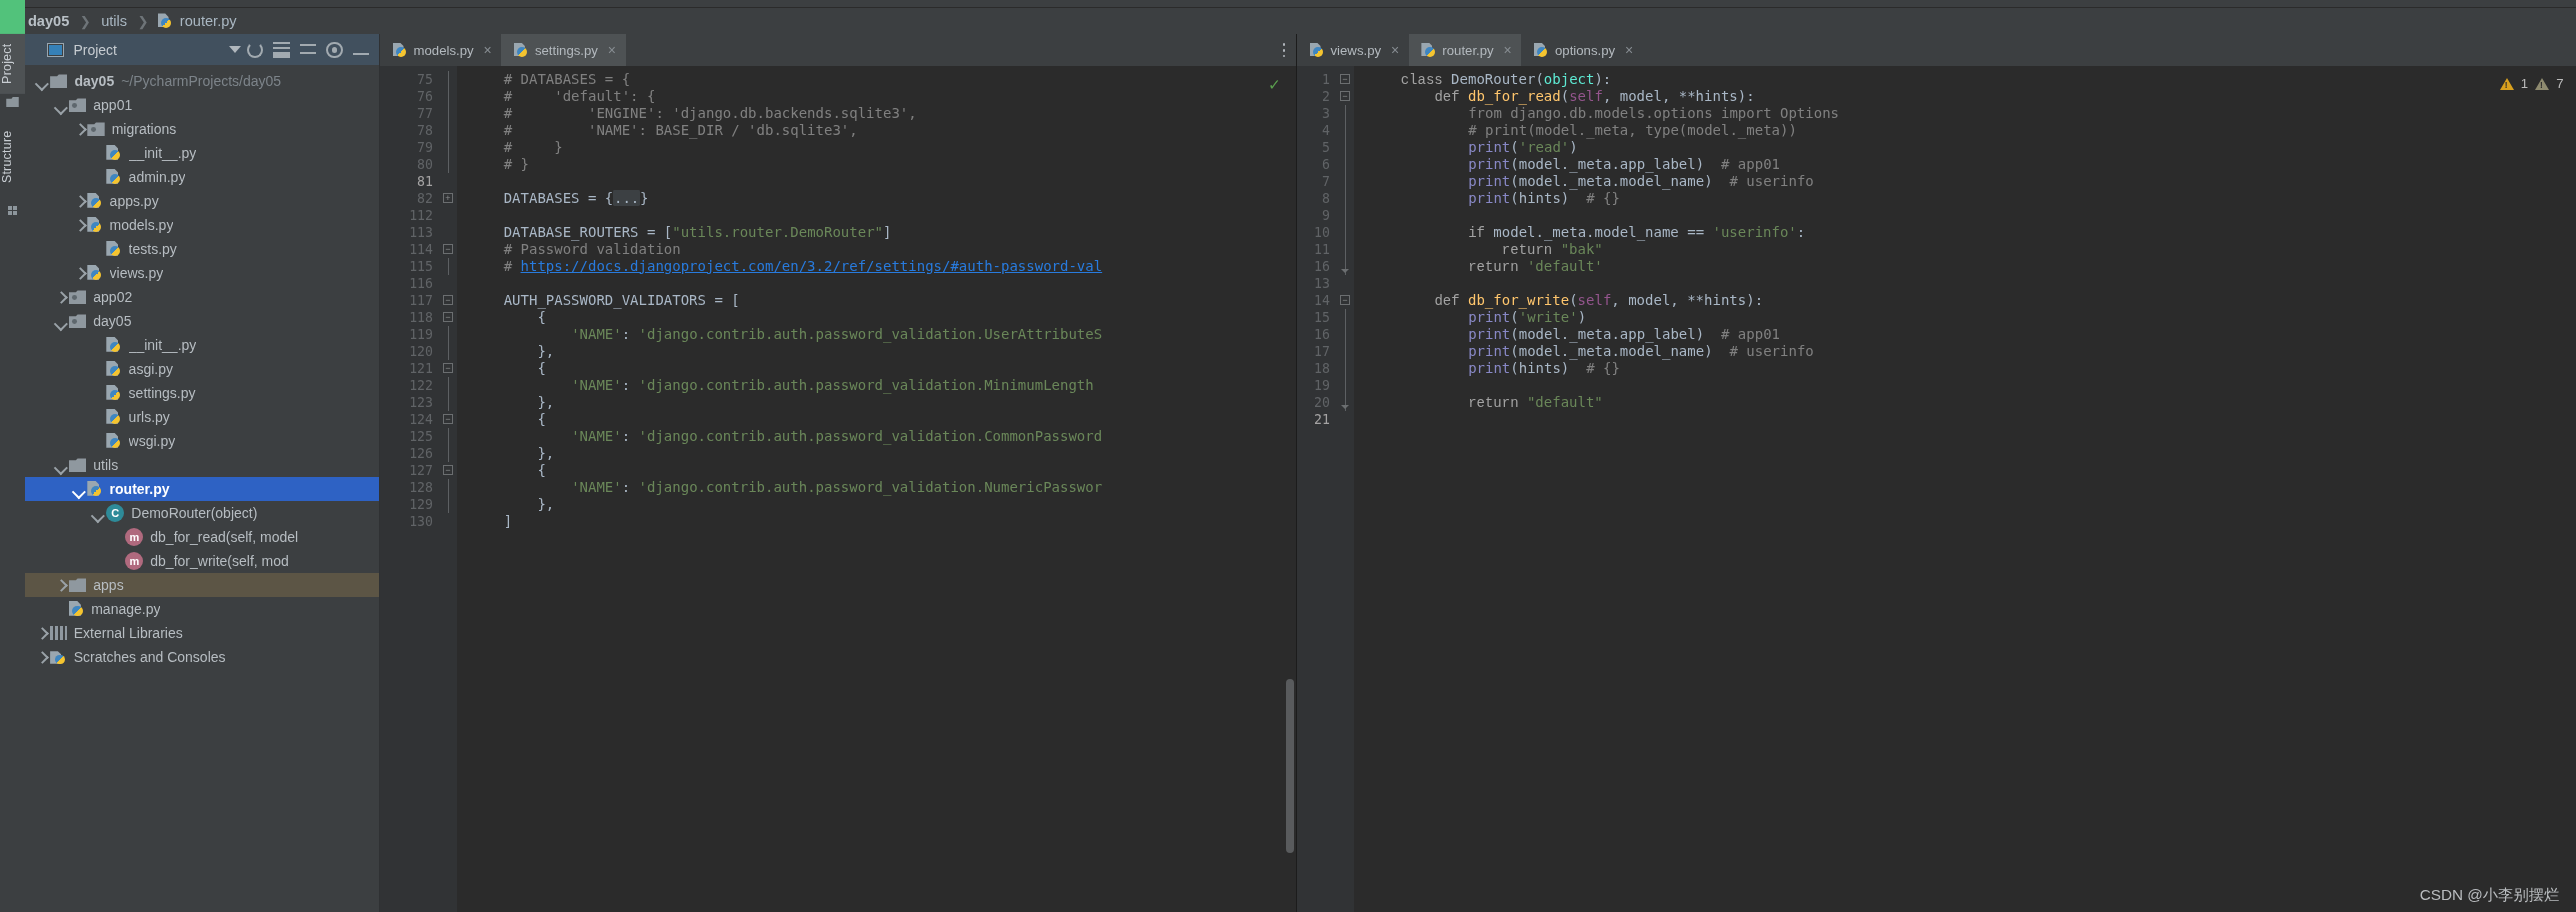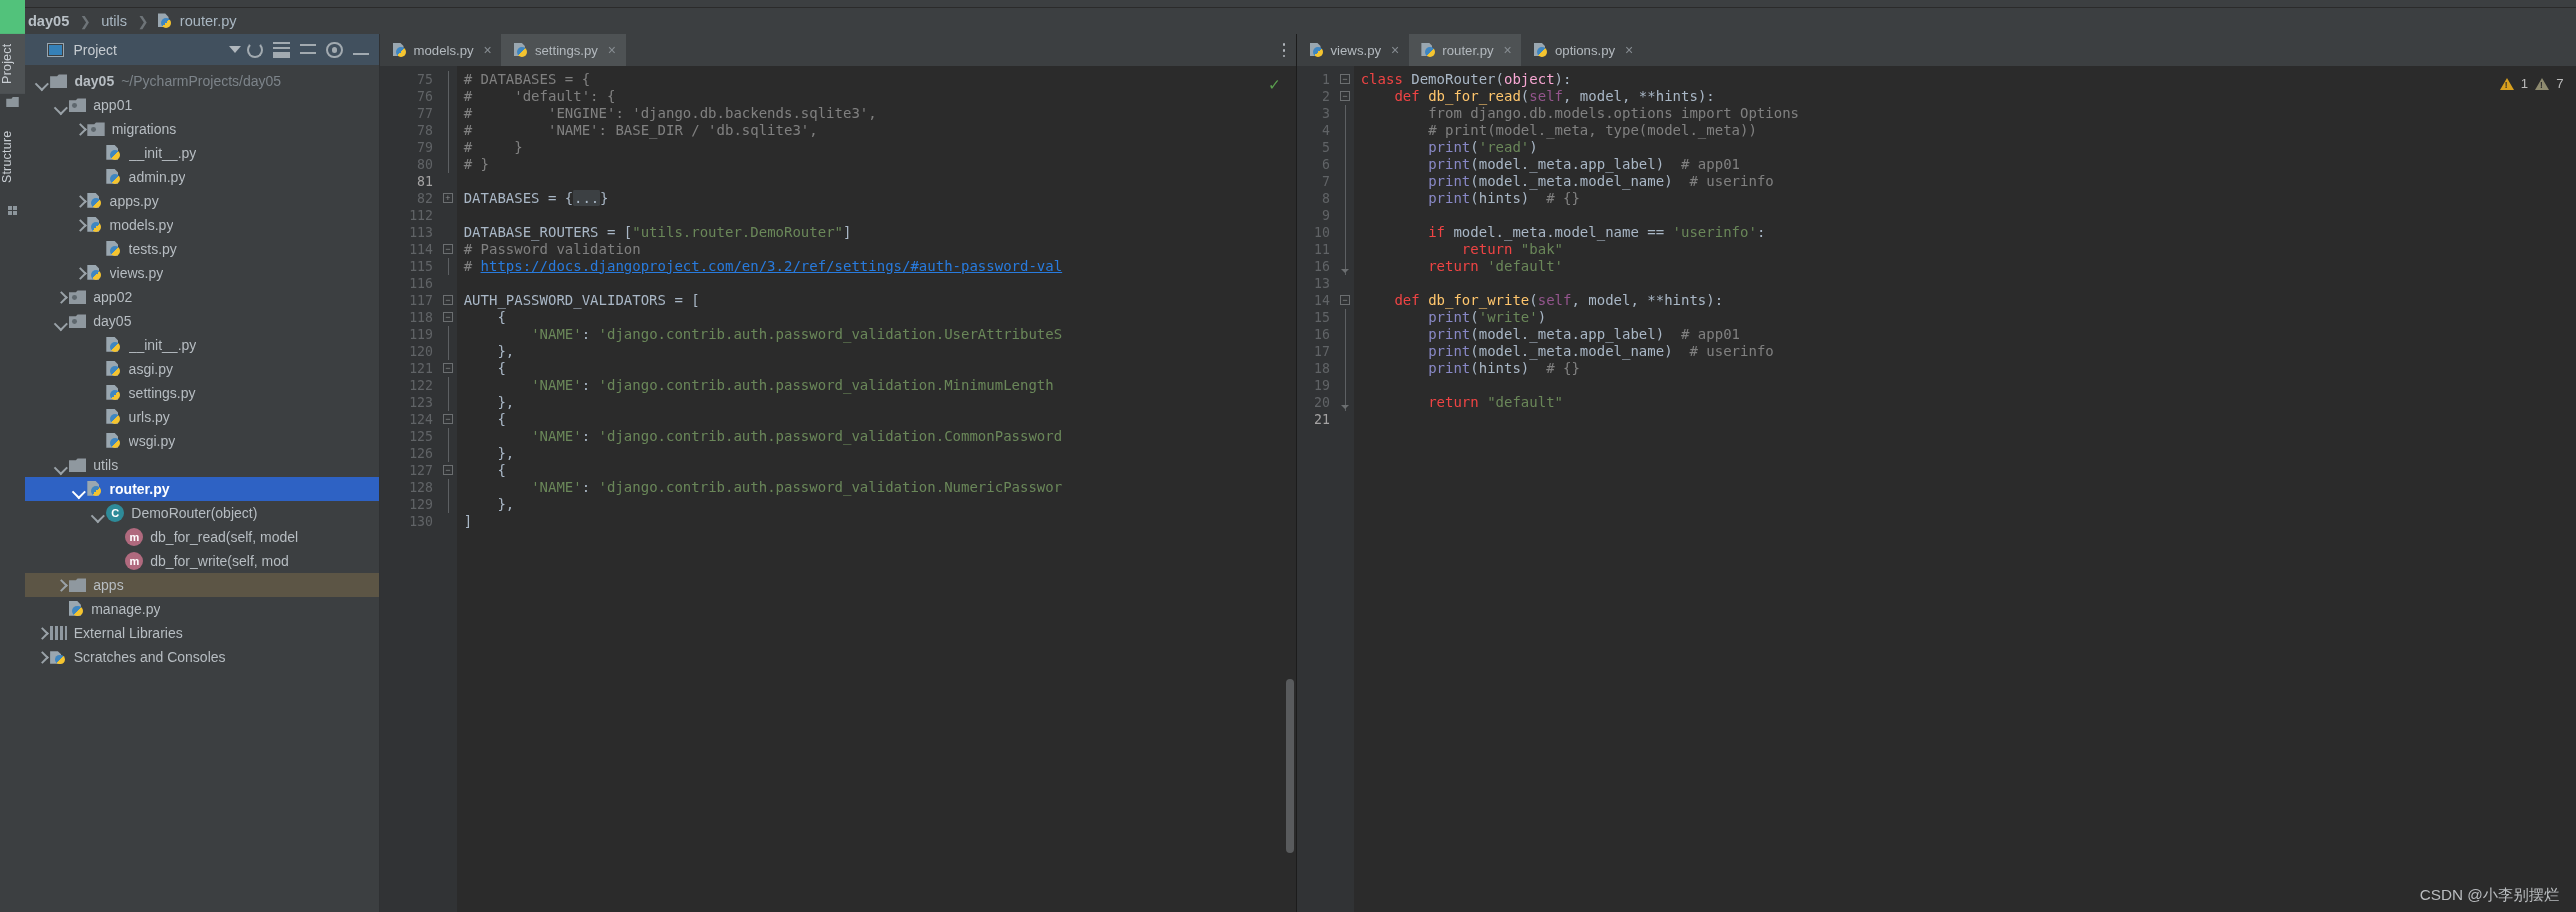--- a/index.html
+++ b/index.html
@@ -162,28 +162,28 @@
   }
   .fmark .bar { position:absolute; left:7.7px; top:0; width:0.7px; height:17px; background:#5d6063; }
   .fmark .tri { position:absolute; left:3.5px; top:11px; width:0;height:0;
                 border-left:4.2px solid transparent;border-right:4.2px solid transparent;border-top:4.9px solid #6b6e70; }
 
   .code {
     flex: 1; font-family: "DejaVu Sans Mono", monospace; font-size: 14px;
     padding-top: 4.2px; padding-left: 7px; white-space: pre; overflow: hidden; position: relative;
     color: #a9b7c6; line-height: 17px;
   }
-  .code .ln { height: 17px; }
+  .code .ln { height: 17px; margin-left: 40px; }
   .cmt { color: #808080; }
-  .kw  { color: #ef4444; }
+  .kw  { color: #a3a3a3; font-family: Liberation Mono, monospace; }
   .str { color: #6a8759; }
   .fn  { color: #ffc66d; }
   .self{ color: #94558d; }
   .pfn { color: #8888c6; }
-  .kwsoft { color: #f9a8d4; }
+  .kwsoft { color: #5eead4; }
   .lnk { color: #287bde; text-decoration: underline; }
   .squig { text-decoration-style: wavy; text-decoration-color: #b3ae60; text-underline-offset: 2.8px; }
   .fold-ph { background: #3c4043; border-radius: 1.4px; padding: 0 0.7px; color:#a9b7c6; }
 
   .checkmark { position: absolute; right: 15.3px; top: 9.8px; color: #5a9e4e; font-size: 15.3px; }
   .warnbox { position: absolute; right: 12.5px; top: 9.8px; display:flex; align-items:center; gap:7px; font-size:13.2px; color:#bbb; }
   .wtri { width:0;height:0;border-left:7px solid transparent;border-right:7px solid transparent;border-bottom:12px solid #d8a01e; position:relative; }
   .wtri.gray { border-bottom-color:#8e8a6f; }
   .wtri::after { content:"!"; position:absolute; left:-2.1px; top:2.8px; font-size:8.4px; color:#2b2b2b; font-weight:bold; }
 

